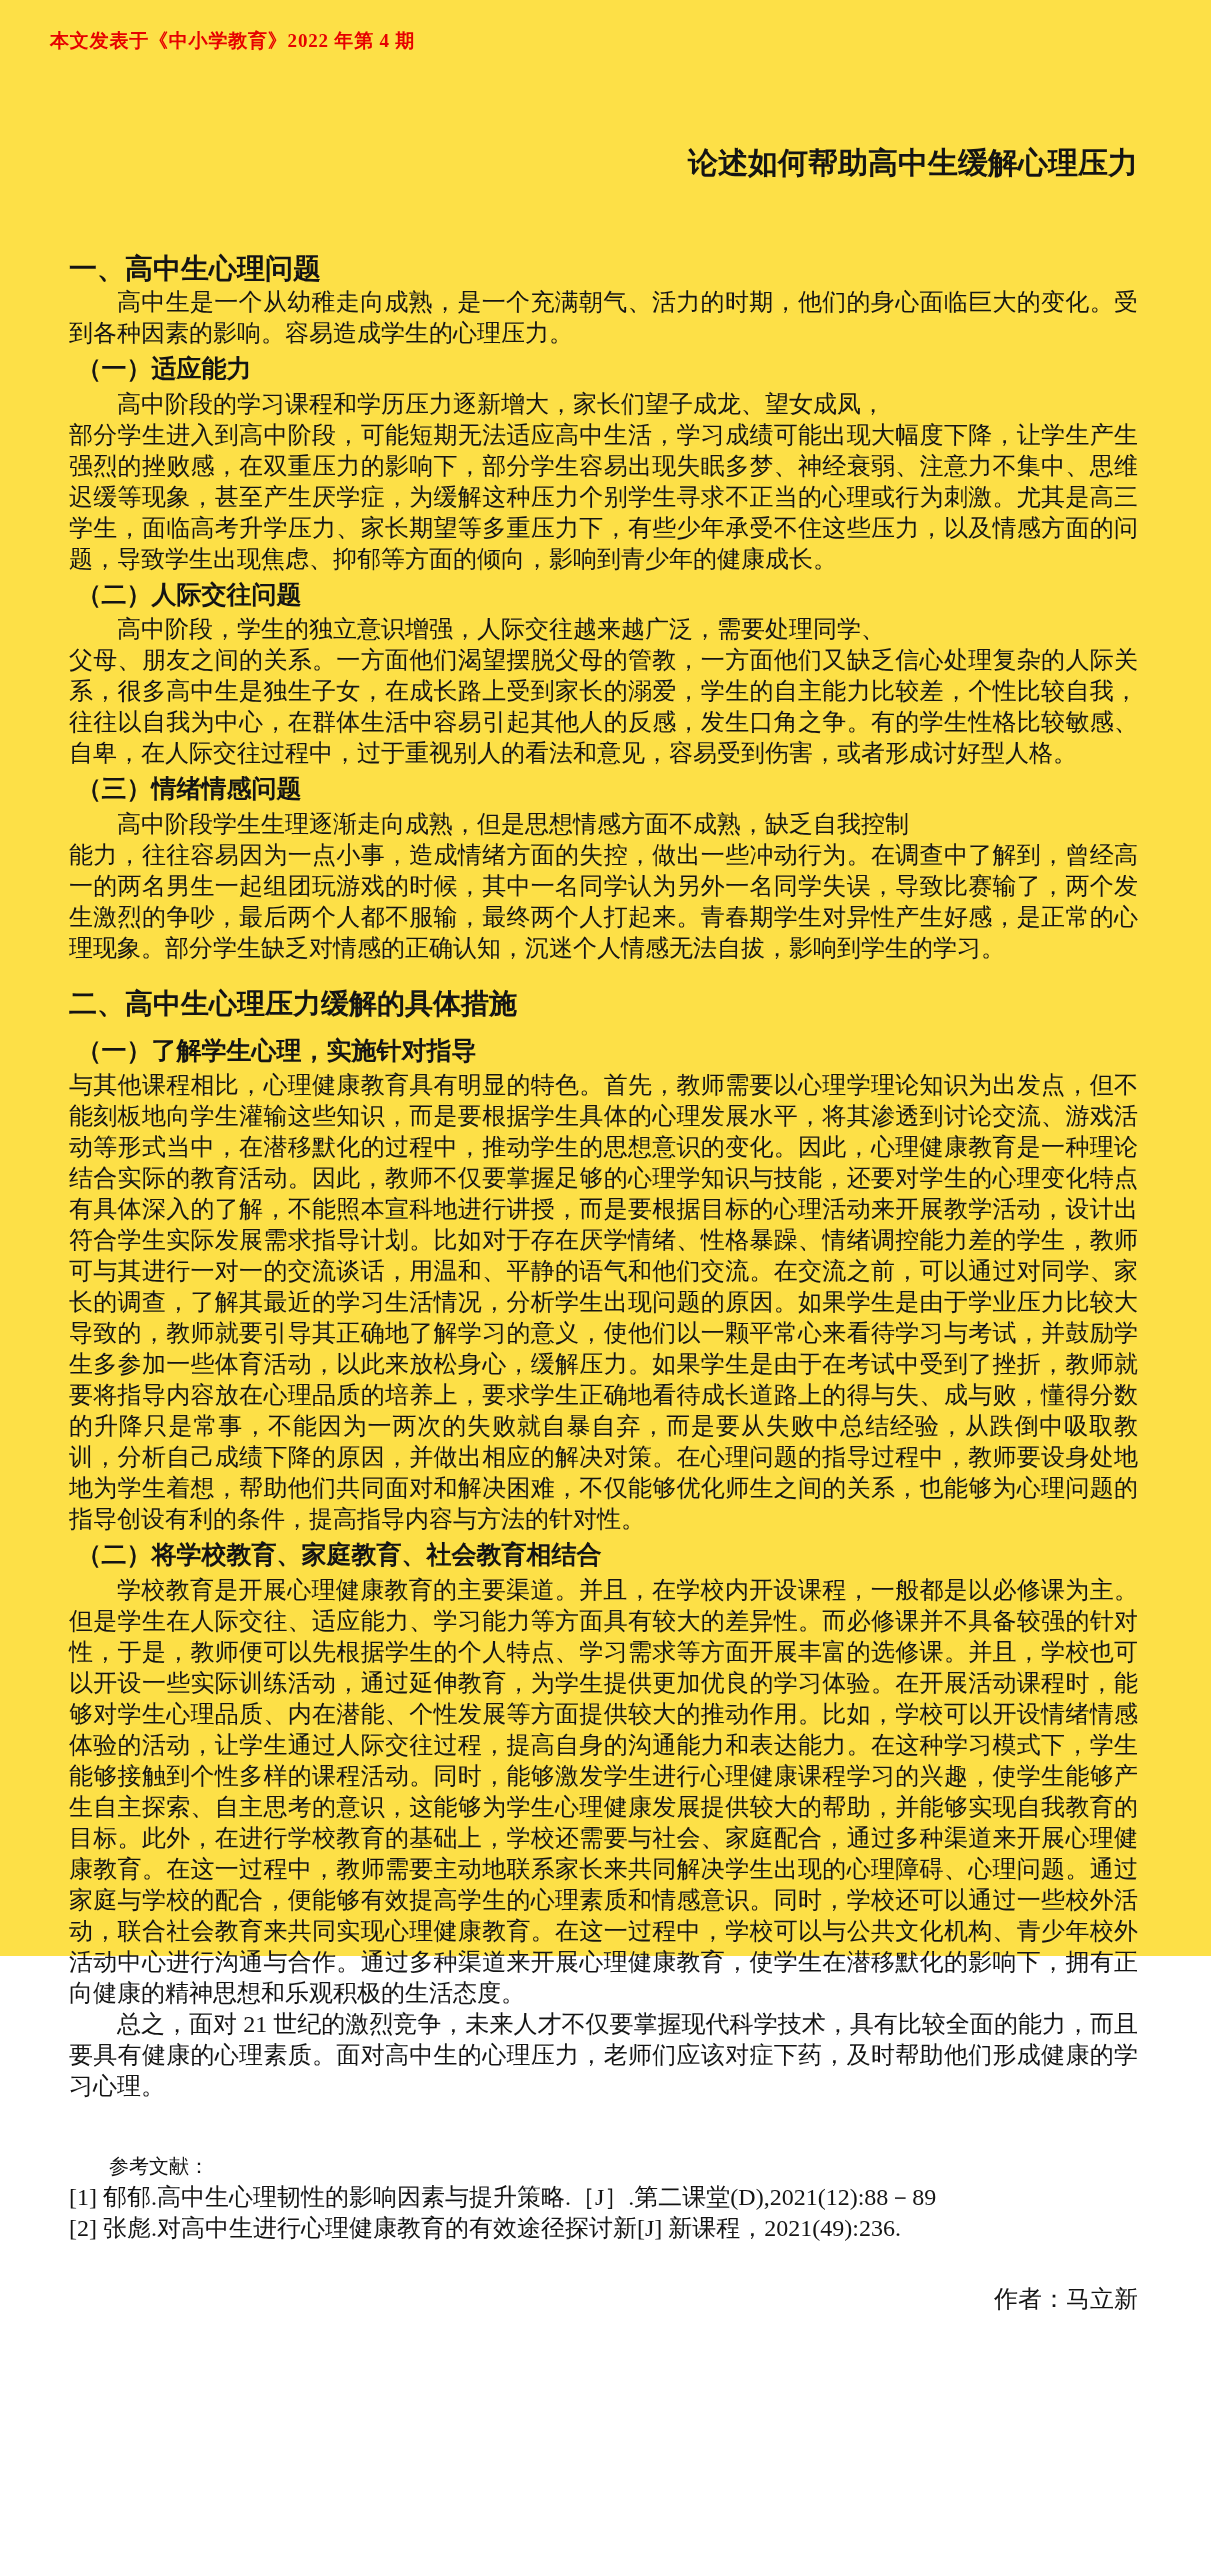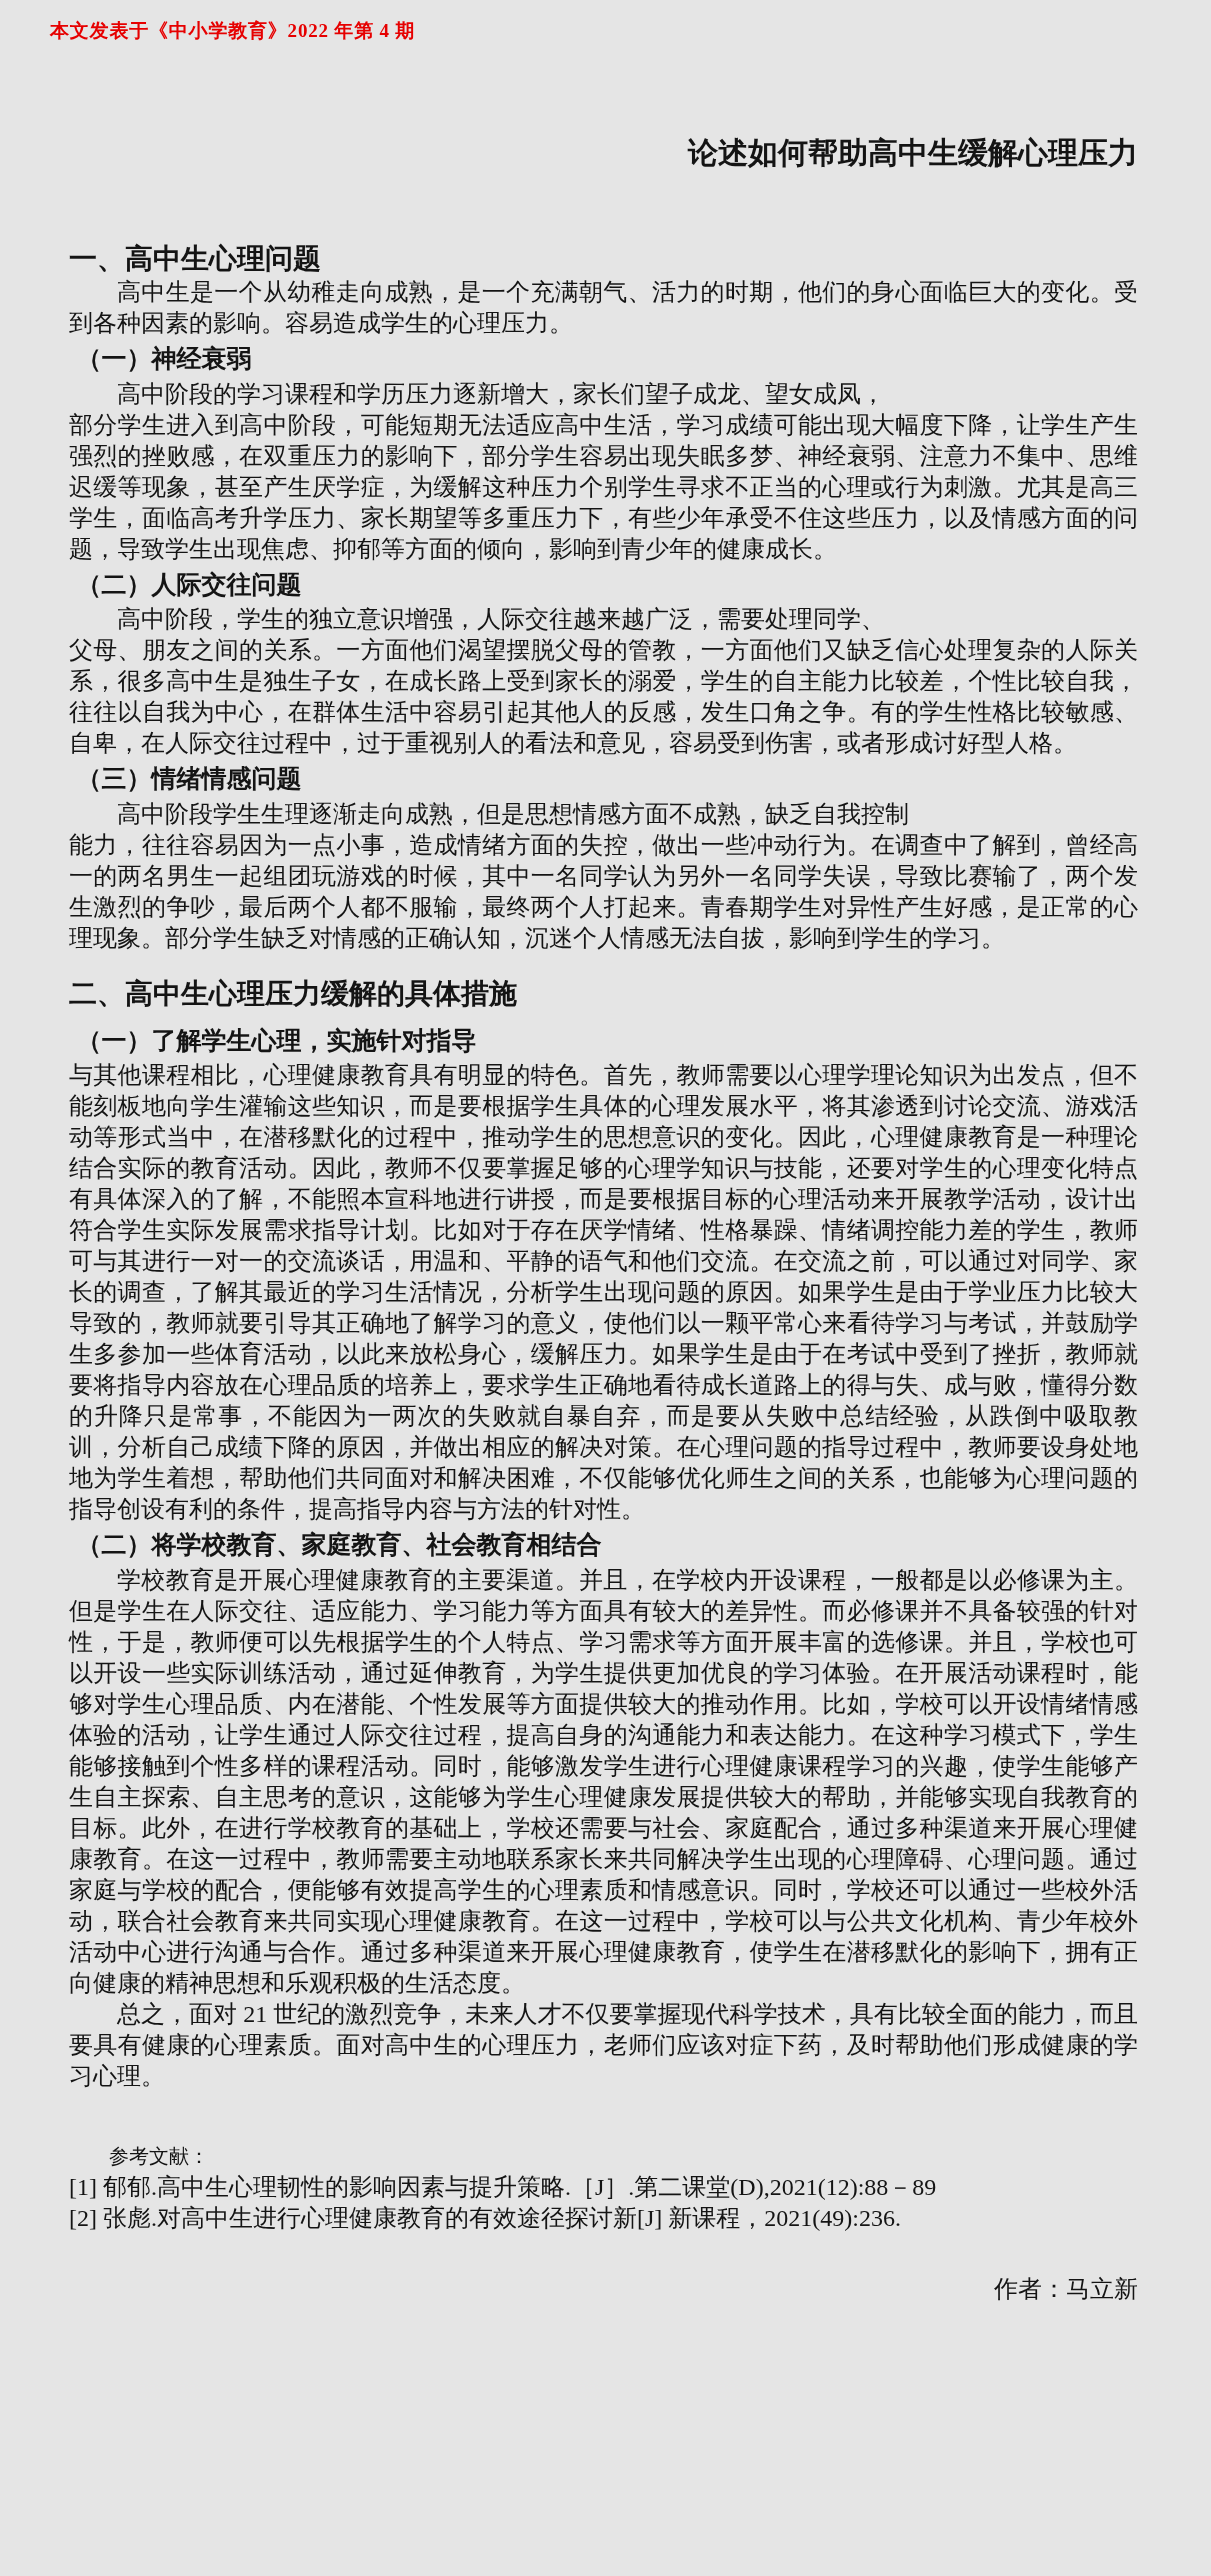--- a/index.html
+++ b/index.html
@@ -10,23 +10,23 @@
   body {
     width: 1211px;
     height: 2576px;
     overflow: hidden;
     font-family: "Liberation Serif", "DejaVu Serif", serif;
     color: #141414;
   }
   .page {
     box-sizing: border-box;
     width: 1211px;
-    height: 2576px;
-    padding: 18px 73px 0 69px;
-    background: #e5e5e5;
+    height: 1956px;
+    padding: 28px 73px 0 69px;
+    background: #fde047;
   }
   .pub-note {
     font-size: 19px;
     font-weight: bold;
     margin-left: -19px;
     letter-spacing: 0.8px;
   }
   .doc-title {
     text-align: right;
     font-size: 30px;
@@ -90,21 +90,21 @@
 <div class="page">
 
   <div class="pub-note" style="color:#e60000;">本文发表于《中小学教育》2022 年第 4 期</div>
 
   <div class="doc-title">论述如何帮助高中生缓解心理压力</div>
 
   <div class="h1 first">一、高中生心理问题</div>
 
   <p class="body-para indent">高中生是一个从幼稚走向成熟，是一个充满朝气、活力的时期，他们的身心面临巨大的变化。受到各种因素的影响。容易造成学生的心理压力。</p>
 
-  <div class="subhead">（一）神经衰弱</div>
+  <div class="subhead">（一）适应能力</div>
   <p class="lead-line">高中阶段的学习课程和学历压力逐新增大，家长们望子成龙、望女成凤，</p>
   <p class="body-para">部分学生进入到高中阶段，可能短期无法适应高中生活，学习成绩可能出现大幅度下降，让学生产生强烈的挫败感，在双重压力的影响下，部分学生容易出现失眠多梦、神经衰弱、注意力不集中、思维迟缓等现象，甚至产生厌学症，为缓解这种压力个别学生寻求不正当的心理或行为刺激。尤其是高三学生，面临高考升学压力、家长期望等多重压力下，有些少年承受不住这些压力，以及情感方面的问题，导致学生出现焦虑、抑郁等方面的倾向，影响到青少年的健康成长。</p>
 
   <div class="subhead">（二）人际交往问题</div>
   <p class="lead-line">高中阶段，学生的独立意识增强，人际交往越来越广泛，需要处理同学、</p>
   <p class="body-para">父母、朋友之间的关系。一方面他们渴望摆脱父母的管教，一方面他们又缺乏信心处理复杂的人际关系，很多高中生是独生子女，在成长路上受到家长的溺爱，学生的自主能力比较差，个性比较自我，往往以自我为中心，在群体生活中容易引起其他人的反感，发生口角之争。有的学生性格比较敏感、自卑，在人际交往过程中，过于重视别人的看法和意见，容易受到伤害，或者形成讨好型人格。</p>
 
   <div class="subhead">（三）情绪情感问题</div>
   <p class="lead-line">高中阶段学生生理逐渐走向成熟，但是思想情感方面不成熟，缺乏自我控制</p>
   <p class="body-para">能力，往往容易因为一点小事，造成情绪方面的失控，做出一些冲动行为。在调查中了解到，曾经高一的两名男生一起组团玩游戏的时候，其中一名同学认为另外一名同学失误，导致比赛输了，两个发生激烈的争吵，最后两个人都不服输，最终两个人打起来。青春期学生对异性产生好感，是正常的心理现象。部分学生缺乏对情感的正确认知，沉迷个人情感无法自拔，影响到学生的学习。</p>

